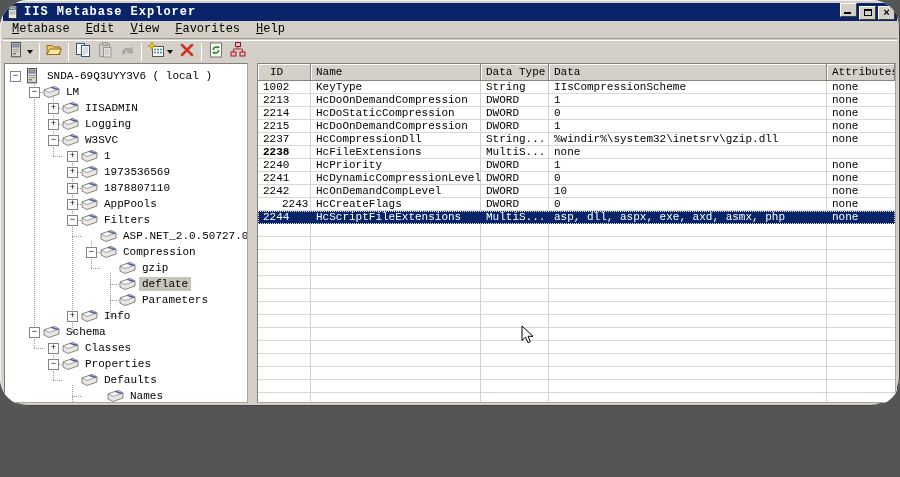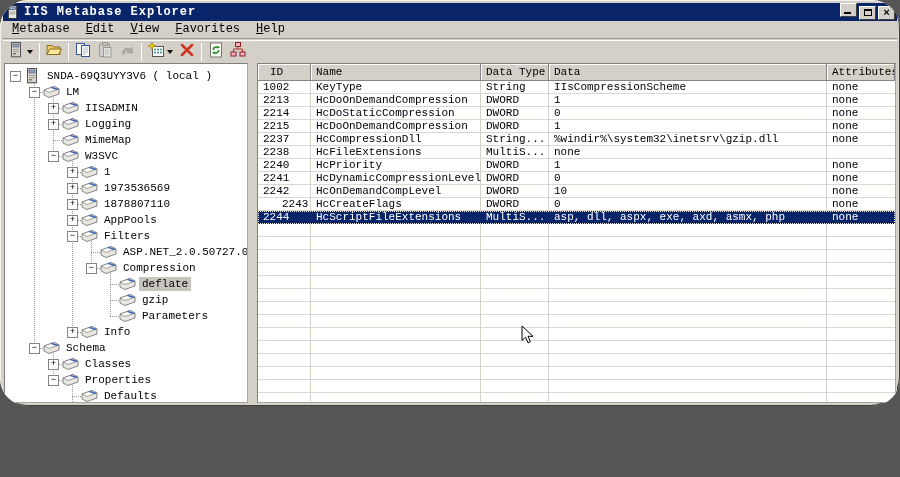--- a/index.html
+++ b/index.html
@@ -244,31 +244,20 @@
             <span class="ticon">
               <svg width="17" height="14" viewBox="0 0 17 14">
                 <polygon points="1,5 11,1.5 16,4 16,9 6,12.5 1,10" fill="#e9e7e2" stroke="#6a6a6a" stroke-width="0.8"></polygon>
                 <polygon points="1,5 11,1.5 16,4 6,7.5" fill="#fbfbf9" stroke="#6a6a6a" stroke-width="0.6"></polygon>
                 <polygon points="9.5,2 16,4 13.6,4.9 7.3,2.8" fill="#3a62b8"></polygon>
               </svg>
             </span>
             <span class="tlabel">Logging</span>
           </div>
           <div class="titem" style="padding-left: 43px;">
-            <span class="texp-sp"></span>
-            <span class="ticon">
-              <svg width="17" height="14" viewBox="0 0 17 14">
-                <polygon points="1,5 11,1.5 16,4 16,9 6,12.5 1,10" fill="#e9e7e2" stroke="#6a6a6a" stroke-width="0.8"></polygon>
-                <polygon points="1,5 11,1.5 16,4 6,7.5" fill="#fbfbf9" stroke="#6a6a6a" stroke-width="0.6"></polygon>
-                <polygon points="9.5,2 16,4 13.6,4.9 7.3,2.8" fill="#3a62b8"></polygon>
-              </svg>
-            </span>
-            <span class="tlabel">MimeMap</span>
-          </div>
-          <div class="titem" style="padding-left: 43px;">
             <span class="texp">−</span>
             <span class="ticon">
               <svg width="17" height="14" viewBox="0 0 17 14">
                 <polygon points="1,5 11,1.5 16,4 16,9 6,12.5 1,10" fill="#e9e7e2" stroke="#6a6a6a" stroke-width="0.8"></polygon>
                 <polygon points="1,5 11,1.5 16,4 6,7.5" fill="#fbfbf9" stroke="#6a6a6a" stroke-width="0.6"></polygon>
                 <polygon points="9.5,2 16,4 13.6,4.9 7.3,2.8" fill="#3a62b8"></polygon>
               </svg>
             </span>
             <span class="tlabel">W3SVC</span>
           </div>
@@ -351,32 +340,32 @@
           </div>
           <div class="titem" style="padding-left: 100px;">
             <span class="texp-sp"></span>
             <span class="ticon">
               <svg width="17" height="14" viewBox="0 0 17 14">
                 <polygon points="1,5 11,1.5 16,4 16,9 6,12.5 1,10" fill="#e9e7e2" stroke="#6a6a6a" stroke-width="0.8"></polygon>
                 <polygon points="1,5 11,1.5 16,4 6,7.5" fill="#fbfbf9" stroke="#6a6a6a" stroke-width="0.6"></polygon>
                 <polygon points="9.5,2 16,4 13.6,4.9 7.3,2.8" fill="#3a62b8"></polygon>
               </svg>
             </span>
+            <span class="tlabel">gzip</span>
+          </div>
+          <div class="titem" style="padding-left: 100px;">
+            <span class="texp-sp"></span>
+            <span class="ticon">
+              <svg width="17" height="14" viewBox="0 0 17 14">
+                <polygon points="1,5 11,1.5 16,4 16,9 6,12.5 1,10" fill="#e9e7e2" stroke="#6a6a6a" stroke-width="0.8"></polygon>
+                <polygon points="1,5 11,1.5 16,4 6,7.5" fill="#fbfbf9" stroke="#6a6a6a" stroke-width="0.6"></polygon>
+                <polygon points="9.5,2 16,4 13.6,4.9 7.3,2.8" fill="#3a62b8"></polygon>
+              </svg>
+            </span>
             <span class="tlabel selected">deflate</span>
-          </div>
-          <div class="titem" style="padding-left: 100px;">
-            <span class="texp-sp"></span>
-            <span class="ticon">
-              <svg width="17" height="14" viewBox="0 0 17 14">
-                <polygon points="1,5 11,1.5 16,4 16,9 6,12.5 1,10" fill="#e9e7e2" stroke="#6a6a6a" stroke-width="0.8"></polygon>
-                <polygon points="1,5 11,1.5 16,4 6,7.5" fill="#fbfbf9" stroke="#6a6a6a" stroke-width="0.6"></polygon>
-                <polygon points="9.5,2 16,4 13.6,4.9 7.3,2.8" fill="#3a62b8"></polygon>
-              </svg>
-            </span>
-            <span class="tlabel">gzip</span>
           </div>
           <div class="titem" style="padding-left: 100px;">
             <span class="texp-sp"></span>
             <span class="ticon">
               <svg width="17" height="14" viewBox="0 0 17 14">
                 <polygon points="1,5 11,1.5 16,4 16,9 6,12.5 1,10" fill="#e9e7e2" stroke="#6a6a6a" stroke-width="0.8"></polygon>
                 <polygon points="1,5 11,1.5 16,4 6,7.5" fill="#fbfbf9" stroke="#6a6a6a" stroke-width="0.6"></polygon>
                 <polygon points="9.5,2 16,4 13.6,4.9 7.3,2.8" fill="#3a62b8"></polygon>
               </svg>
             </span>
@@ -504,21 +493,21 @@
             <span class="lcell" style="flex: 1 1 0%;">none</span>
           </div>
           <div class="lrow">
             <span class="lcell" style="width: 53px;">2237</span>
             <span class="lcell" style="width: 170px;">HcCompressionDll</span>
             <span class="lcell" style="width: 68px;">String...</span>
             <span class="lcell" style="width: 278px;">%windir%\system32\inetsrv\gzip.dll</span>
             <span class="lcell" style="flex: 1 1 0%;">none</span>
           </div>
           <div class="lrow">
-            <span class="lcell" style="width: 53px;">2238</span>
+            <span class="lcell" style="width: 53px; font-weight: bold;">2238</span>
             <span class="lcell" style="width: 170px;">HcFileExtensions</span>
             <span class="lcell" style="width: 68px;">MultiS...</span>
             <span class="lcell" style="flex: 1 1 0%;">none</span>
           </div>
           <div class="lrow">
             <span class="lcell" style="width: 53px;">2240</span>
             <span class="lcell" style="width: 170px;">HcPriority</span>
             <span class="lcell" style="width: 68px;">DWORD</span>
             <span class="lcell" style="width: 278px;">1</span>
             <span class="lcell" style="flex: 1 1 0%;">none</span>

